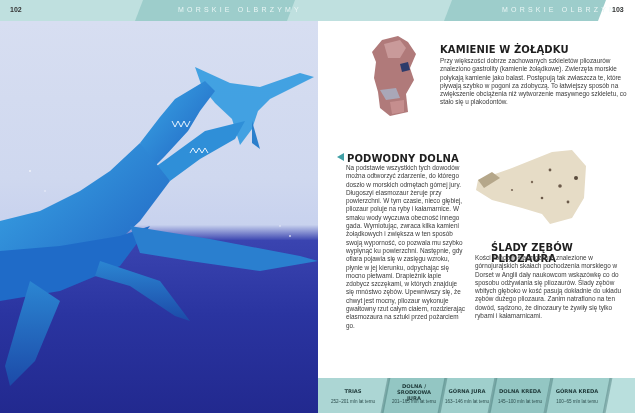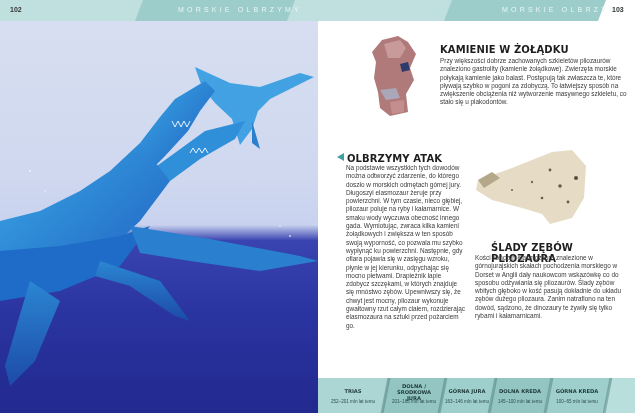--- a/index.html
+++ b/index.html
@@ -134,21 +134,21 @@
   <circle cx="104" cy="36" r="2" fill="#5a4b3d"></circle>
   <circle cx="96" cy="60" r="1.4" fill="#6b5a4a"></circle>
   <circle cx="40" cy="48" r="1.1" fill="#7c6a58"></circle>
   <circle cx="70" cy="56" r="1.3" fill="#6b5a4a"></circle>
 </svg>
 
 <div class="section-title t-kamienie">KAMIENIE W ŻOŁĄDKU</div>
 <div class="section-body b-kamienie">Przy większości dobrze zachowanych szkieletów pliozaurów znaleziono gastrolity (kamienie żołądkowe). Zwierzęta morskie połykają kamienie jako balast. Postępują tak zwłaszcza te, które pływają szybko w pogoni za zdobyczą. To łatwiejszy sposób na zwiększenie obciążenia niż wytworzenie masywnego szkieletu, co stało się u plakodontów.</div>
 
 <div class="atak-arrow"></div>
-<div class="section-title t-atak">OLBRZYMY ATAK</div>
+<div class="section-title t-atak">PODWODNY DOLNA</div>
 <div class="section-body b-atak">Na podstawie wszystkich tych dowodów można odtworzyć zdarzenie, do którego doszło w morskich odmętach górnej jury. Długoszyi elasmozaur żeruje przy powierzchni. W tym czasie, nieco głębiej, pliozaur poluje na ryby i kałamarnice. W smaku wody wyczuwa obecność innego gada. Wymiotując, zwraca kilka kamieni żołądkowych i zwiększa w ten sposób swoją wyporność, co pozwala mu szybko wypłynąć ku powierzchni. Następnie, gdy ofiara pojawia się w zasięgu wzroku, płynie w jej kierunku, odpychając się mocno płetwami. Drapieżnik łapie zdobycz szczękami, w których znajduje się mnóstwo zębów. Upewniwszy się, że chwyt jest mocny, pliozaur wykonuje gwałtowny rzut całym ciałem, rozdzierając elasmozaura na sztuki przed pożarciem go.</div>
 
 <div class="section-title t-slady">ŚLADY ZĘBÓW PLIOZAURA</div>
 <div class="section-body b-slady">Kości kończyn elasmozaura znalezione w górnojurajskich skałach pochodzenia morskiego w Dorset w Anglii dały naukowcom wskazówkę co do sposobu odżywiania się pliozaurów. Ślady zębów wbitych głęboko w kość pasują dokładnie do układu zębów dużego pliozaura. Zanim natrafiono na ten dowód, sądzono, że dinozaury te żywiły się tylko rybami i kałamarnicami.</div>
 
 <div class="timeline">
   <div class="tl-seg seg5">
       <div class="bg"></div>
     </div>
 

